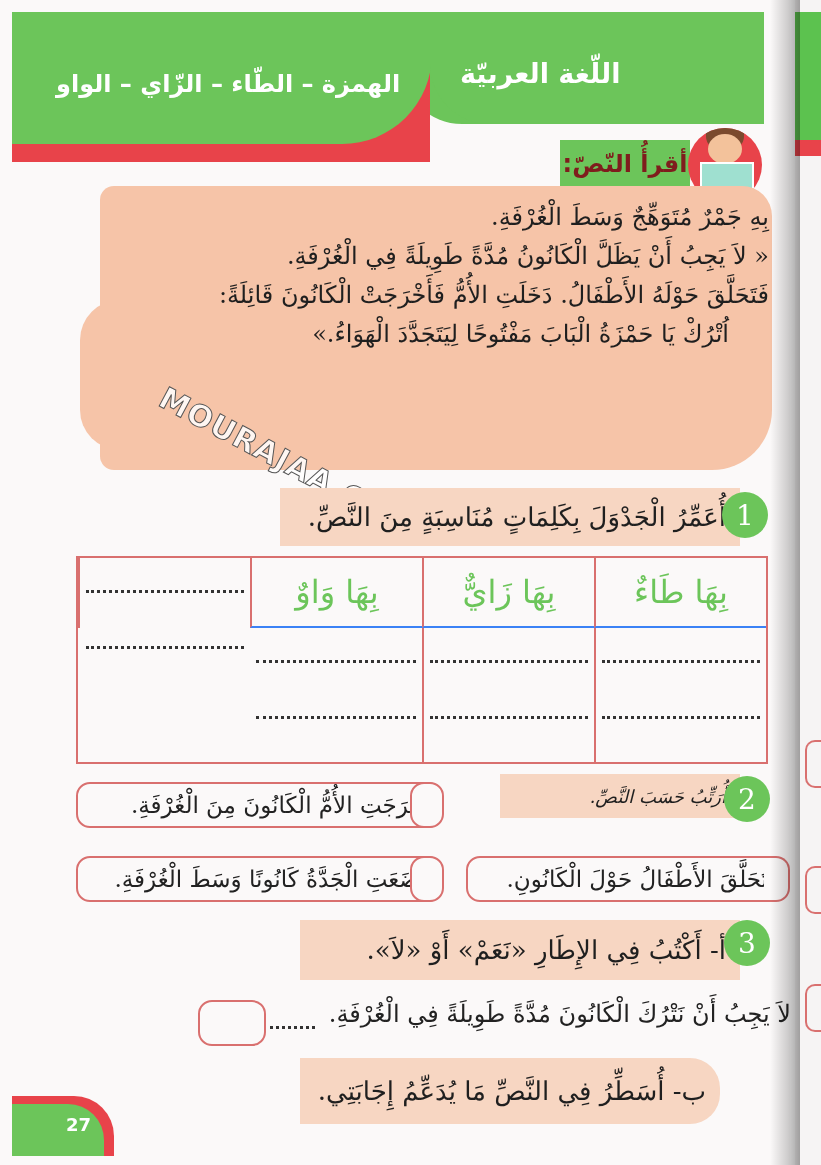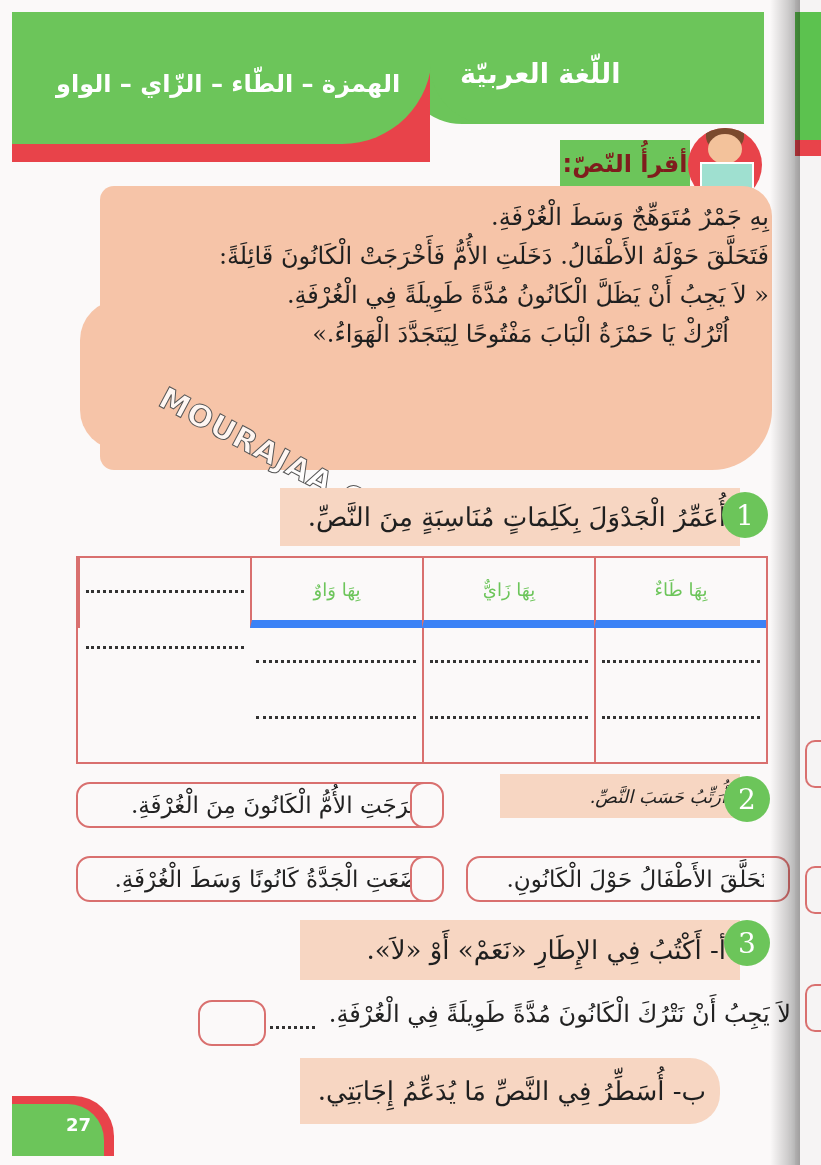--- a/index.html
+++ b/index.html
@@ -27,21 +27,21 @@
     .textbox{position:absolute;left:100px;top:186px;width:672px;height:284px;background:#f6c4a8;border-radius:14px 30px 60px 14px;}
     .textbox-tail{position:absolute;left:80px;top:300px;width:60px;height:150px;background:#f6c4a8;border-radius:40px 0 0 40px;}
     .para{position:absolute;right:52px;top:198px;width:660px;direction:rtl;text-align:right;font-family:"DejaVu Serif",serif;font-size:24px;line-height:39px;color:#1f1f1f;}
     .para div{white-space:nowrap;}
     .watermark{position:absolute;left:170px;top:380px;transform:rotate(28deg);transform-origin:left top;font-size:30px;font-weight:bold;color:rgba(255,255,255,.85);-webkit-text-stroke:1px #555;letter-spacing:1px;}
     
     .qstrip{position:absolute;background:#f7d6c2;direction:rtl;font-family:"DejaVu Serif",serif;color:#1f1f1f;display:flex;align-items:center;padding-right:14px;box-sizing:border-box;white-space:nowrap;}
     .qnum{position:absolute;width:46px;height:46px;border-radius:50%;background:#6cc55a;color:#fff;font-family:"DejaVu Serif",serif;font-size:28px;display:flex;align-items:center;justify-content:center;}
     
     .tbl{position:absolute;left:76px;top:556px;width:692px;height:208px;border:2px solid #d9706f;box-sizing:border-box;display:grid;grid-template-columns:repeat(4,1fr);grid-template-rows:70px 1fr;direction:rtl;}
-    .tbl .hc{border-left:2px solid #d9706f;border-bottom:8px solid #3b82f6;color:#6cc55a;font-family:"DejaVu Serif",serif;font-size:18px;display:flex;align-items:center;justify-content:center;}
+    .tbl .hc{border-left:2px solid #d9706f;border-bottom:2px solid #3b82f6;color:#6cc55a;font-family:"DejaVu Serif",serif;font-size:32px;display:flex;align-items:center;justify-content:center;}
     .tbl .hc:last-child,.tbl .bc:last-child{border-left:none;}
     .tbl .bc{border-left:2px solid #d9706f;position:relative;}
     .dots{position:absolute;left:6px;right:6px;border-bottom:3px dotted #333;}
     
     .pill{position:absolute;height:46px;border:2px solid #d9706f;border-radius:14px;direction:rtl;font-family:"DejaVu Serif",serif;font-size:23px;display:flex;align-items:center;padding-right:10px;box-sizing:border-box;white-space:nowrap;background:#fbf9f9;}
     .pill-tab{position:absolute;width:34px;height:46px;border:2px solid #d9706f;border-radius:14px;box-sizing:border-box;background:#fbf9f9;}
     .line-sentence{position:absolute;right:30px;top:1000px;direction:rtl;font-family:"DejaVu Serif",serif;font-size:24px;white-space:nowrap;}
     .answer-box{position:absolute;left:198px;top:1000px;width:68px;height:46px;border:2px solid #d9706f;border-radius:14px;box-sizing:border-box;}
     .answer-dots{position:absolute;left:270px;top:1026px;width:45px;border-bottom:3px dotted #333;}
     
@@ -73,22 +73,22 @@
 <div class="avatar">
   <div class="av-hair"></div>
   <div class="av-face"></div>
   <div class="av-book"></div>
 </div>
 
 <div class="textbox-tail"></div>
 <div class="textbox"></div>
 <div class="para">
   <div>بِهِ جَمْرٌ مُتَوَهِّجٌ وَسَطَ الْغُرْفَةِ.</div>
+  <div>« لاَ يَجِبُ أَنْ يَظَلَّ الْكَانُونُ مُدَّةً طَوِيلَةً فِي الْغُرْفَةِ.</div>
   <div>فَتَحَلَّقَ حَوْلَهُ الأَطْفَالُ. دَخَلَتِ الأُمُّ فَأَخْرَجَتْ الْكَانُونَ قَائِلَةً:</div>
-  <div>« لاَ يَجِبُ أَنْ يَظَلَّ الْكَانُونُ مُدَّةً طَوِيلَةً فِي الْغُرْفَةِ.</div>
   <div style="padding-right:40px">اُتْرُكْ يَا حَمْزَةُ الْبَابَ مَفْتُوحًا لِيَتَجَدَّدَ الْهَوَاءُ.»</div>
 </div>
 <div class="watermark">MOURAJAA.COM</div>
 
 <div class="qstrip" style="left:280px;top:488px;width:460px;height:58px;font-size:26px;">أُعَمِّرُ الْجَدْوَلَ بِكَلِمَاتٍ مُنَاسِبَةٍ مِنَ النَّصِّ.</div>
 <div class="qnum" style="left:722px;top:492px;">1</div>
 
 <div class="tbl">
   <div class="hc">بِهَا طَاءٌ</div>
   <div class="hc">بِهَا زَايٌّ</div>

